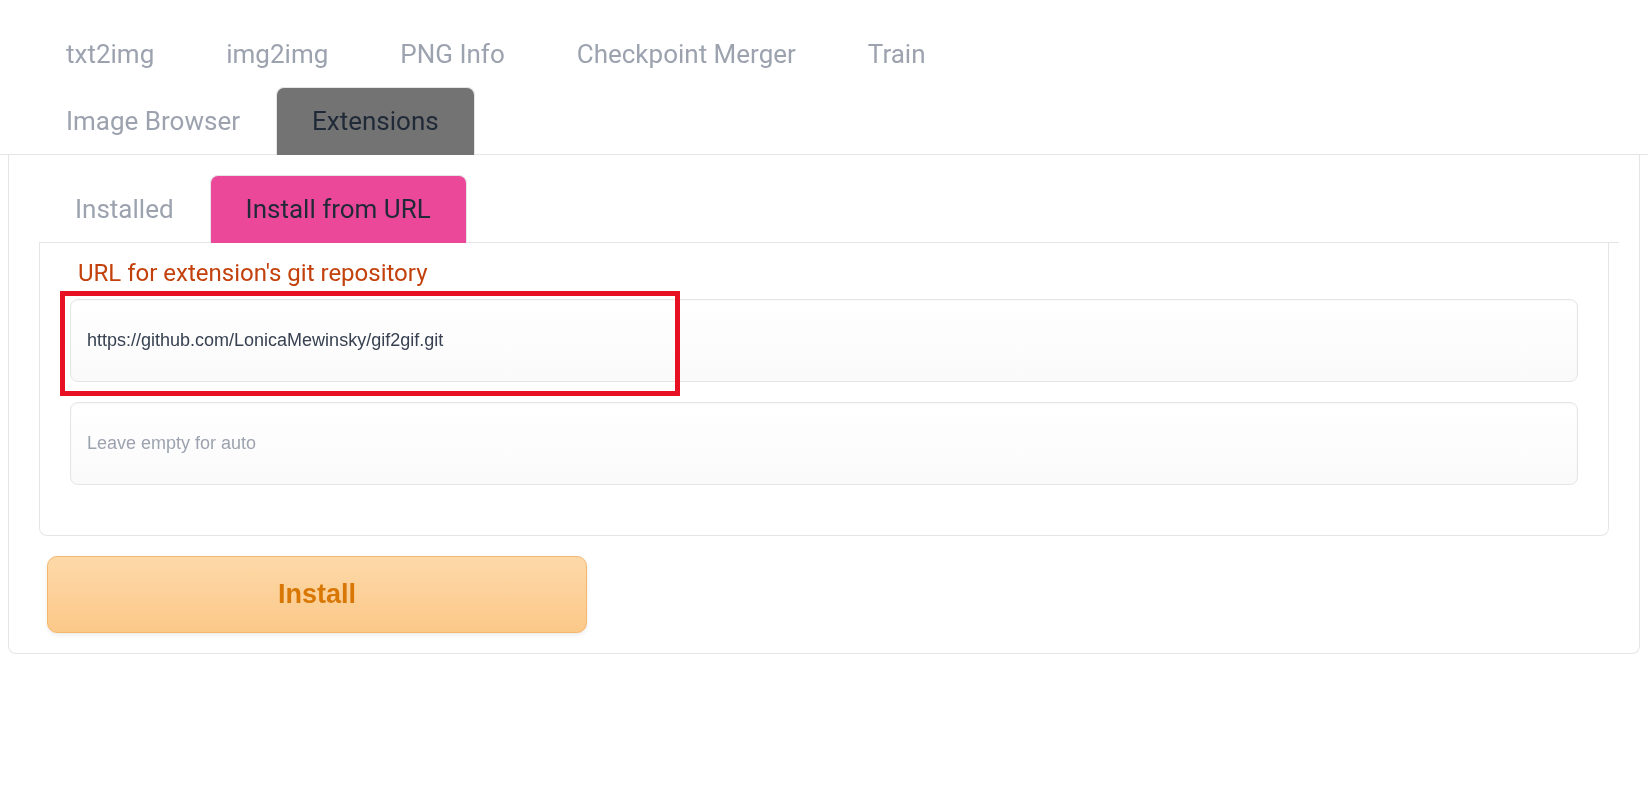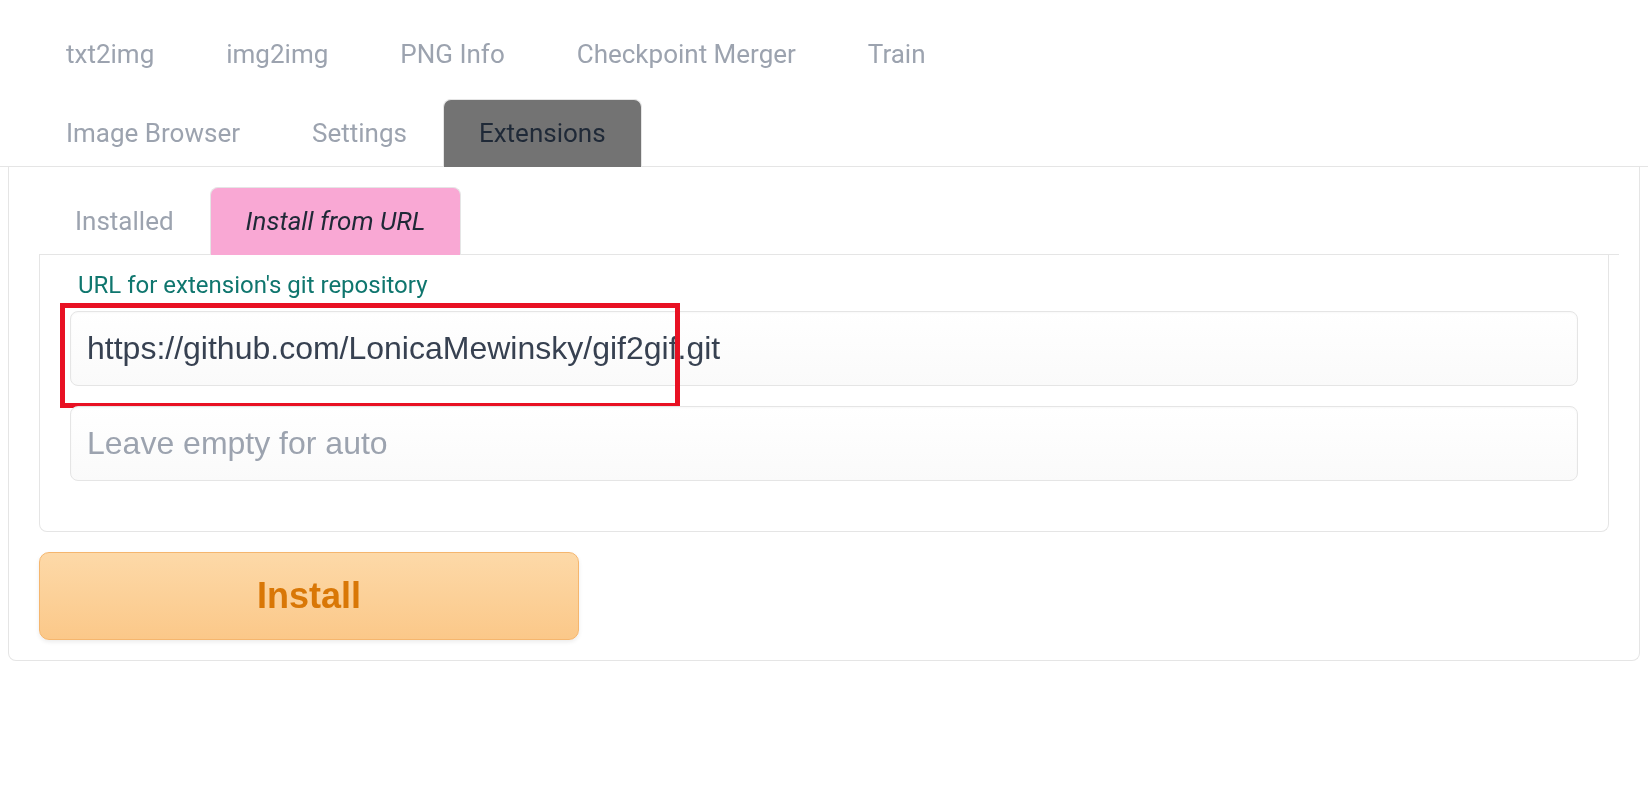--- a/index.html
+++ b/index.html
@@ -11,21 +11,21 @@
       font-family: -apple-system, BlinkMacSystemFont, "Segoe UI", Roboto, Helvetica, Arial, sans-serif;
       background: #ffffff;
       width: 1648px;
       height: 812px;
       overflow: hidden;
     }
     .main-tabs {
       display: flex;
       flex-wrap: wrap;
       padding: 20px 30px 0 30px;
-      gap: 12px;
+      gap: 0;
       border-bottom: 1px solid #e5e5e5;
     }
     .main-tab {
       padding: 18px 35px;
       font-size: 26px;
       color: #9ca3af;
       cursor: pointer;
       border: 1px solid transparent;
       border-bottom: none;
       border-radius: 8px 8px 0 0;
@@ -61,56 +61,55 @@
       font-size: 26px;
       color: #9ca3af;
       cursor: pointer;
       border: 1px solid transparent;
       border-bottom: none;
       border-radius: 8px 8px 0 0;
     }
     .sub-tab.active {
       color: #1f2937;
       border-color: #e5e5e5;
-      background: #f9a8d4;
+      background: #ec4899;
       margin-bottom: -1px;
-      font-style: italic;
     }
     .form-panel {
       border: 1px solid #e5e5e5;
       border-radius: 8px;
       padding: 20px 30px 30px 30px;
       margin: 0 10px 20px 10px;
       border-top: none;
       border-top-left-radius: 0;
       border-top-right-radius: 0;
     }
     .field-group {
       margin-bottom: 20px;
       position: relative;
     }
     .field-label {
       font-size: 24px;
-      color: #0f766e;
+      color: #c2410c;
       margin-bottom: 8px;
       display: block;
       padding-left: 6px;
     }
     .field-label.legend {
       position: relative;
       top: -4px;
       background: #fff;
       display: inline-block;
       padding: 0 8px;
       margin-left: 0;
     }
     .text-input {
       width: 100%;
-      padding: 18px 16px;
-      font-size: 32px;
+      padding: 30px 16px;
+      font-size: 18px;
       border: 1px solid #e5e5e5;
       border-radius: 8px;
       background: linear-gradient(to bottom, #ffffff, #fafafa);
       color: #374151;
       box-shadow: inset 0 1px 2px rgba(0,0,0,0.03);
     }
     .text-input::placeholder {
       color: #9ca3af;
     }
     .highlight-box {
@@ -119,27 +118,27 @@
       pointer-events: none;
       left: -10px;
       top: 28px;
       width: 620px;
       height: 105px;
     }
     .install-button {
       background: linear-gradient(to bottom, #fdd9a8, #fbc889);
       border: 1px solid #f5b66e;
       color: #d97706;
-      font-size: 36px;
+      font-size: 27px;
       font-weight: 600;
       padding: 22px 60px;
       border-radius: 10px;
       cursor: pointer;
       width: 540px;
-      margin-left: 10px;
+      margin-left: 18px;
       box-shadow: 0 2px 4px rgba(0,0,0,0.08);
     }
     fieldset {
       border: none;
       padding: 0;
       margin: 0;
     }
   </style>
 </head>
 <body>
@@ -147,21 +146,20 @@
 <div class="main-tabs">
   <div class="tab-row">
     <div class="main-tab">txt2img</div>
     <div class="main-tab">img2img</div>
     <div class="main-tab">PNG Info</div>
     <div class="main-tab">Checkpoint Merger</div>
     <div class="main-tab">Train</div>
   </div>
   <div class="tab-row">
     <div class="main-tab">Image Browser</div>
-    <div class="main-tab">Settings</div>
     <div class="main-tab active">Extensions</div>
   </div>
 </div>
 
 <div class="content-panel">
   <div class="sub-tabs">
     <div class="sub-tab">Installed</div>
     <div class="sub-tab active">Install from URL</div>
   </div>
 

